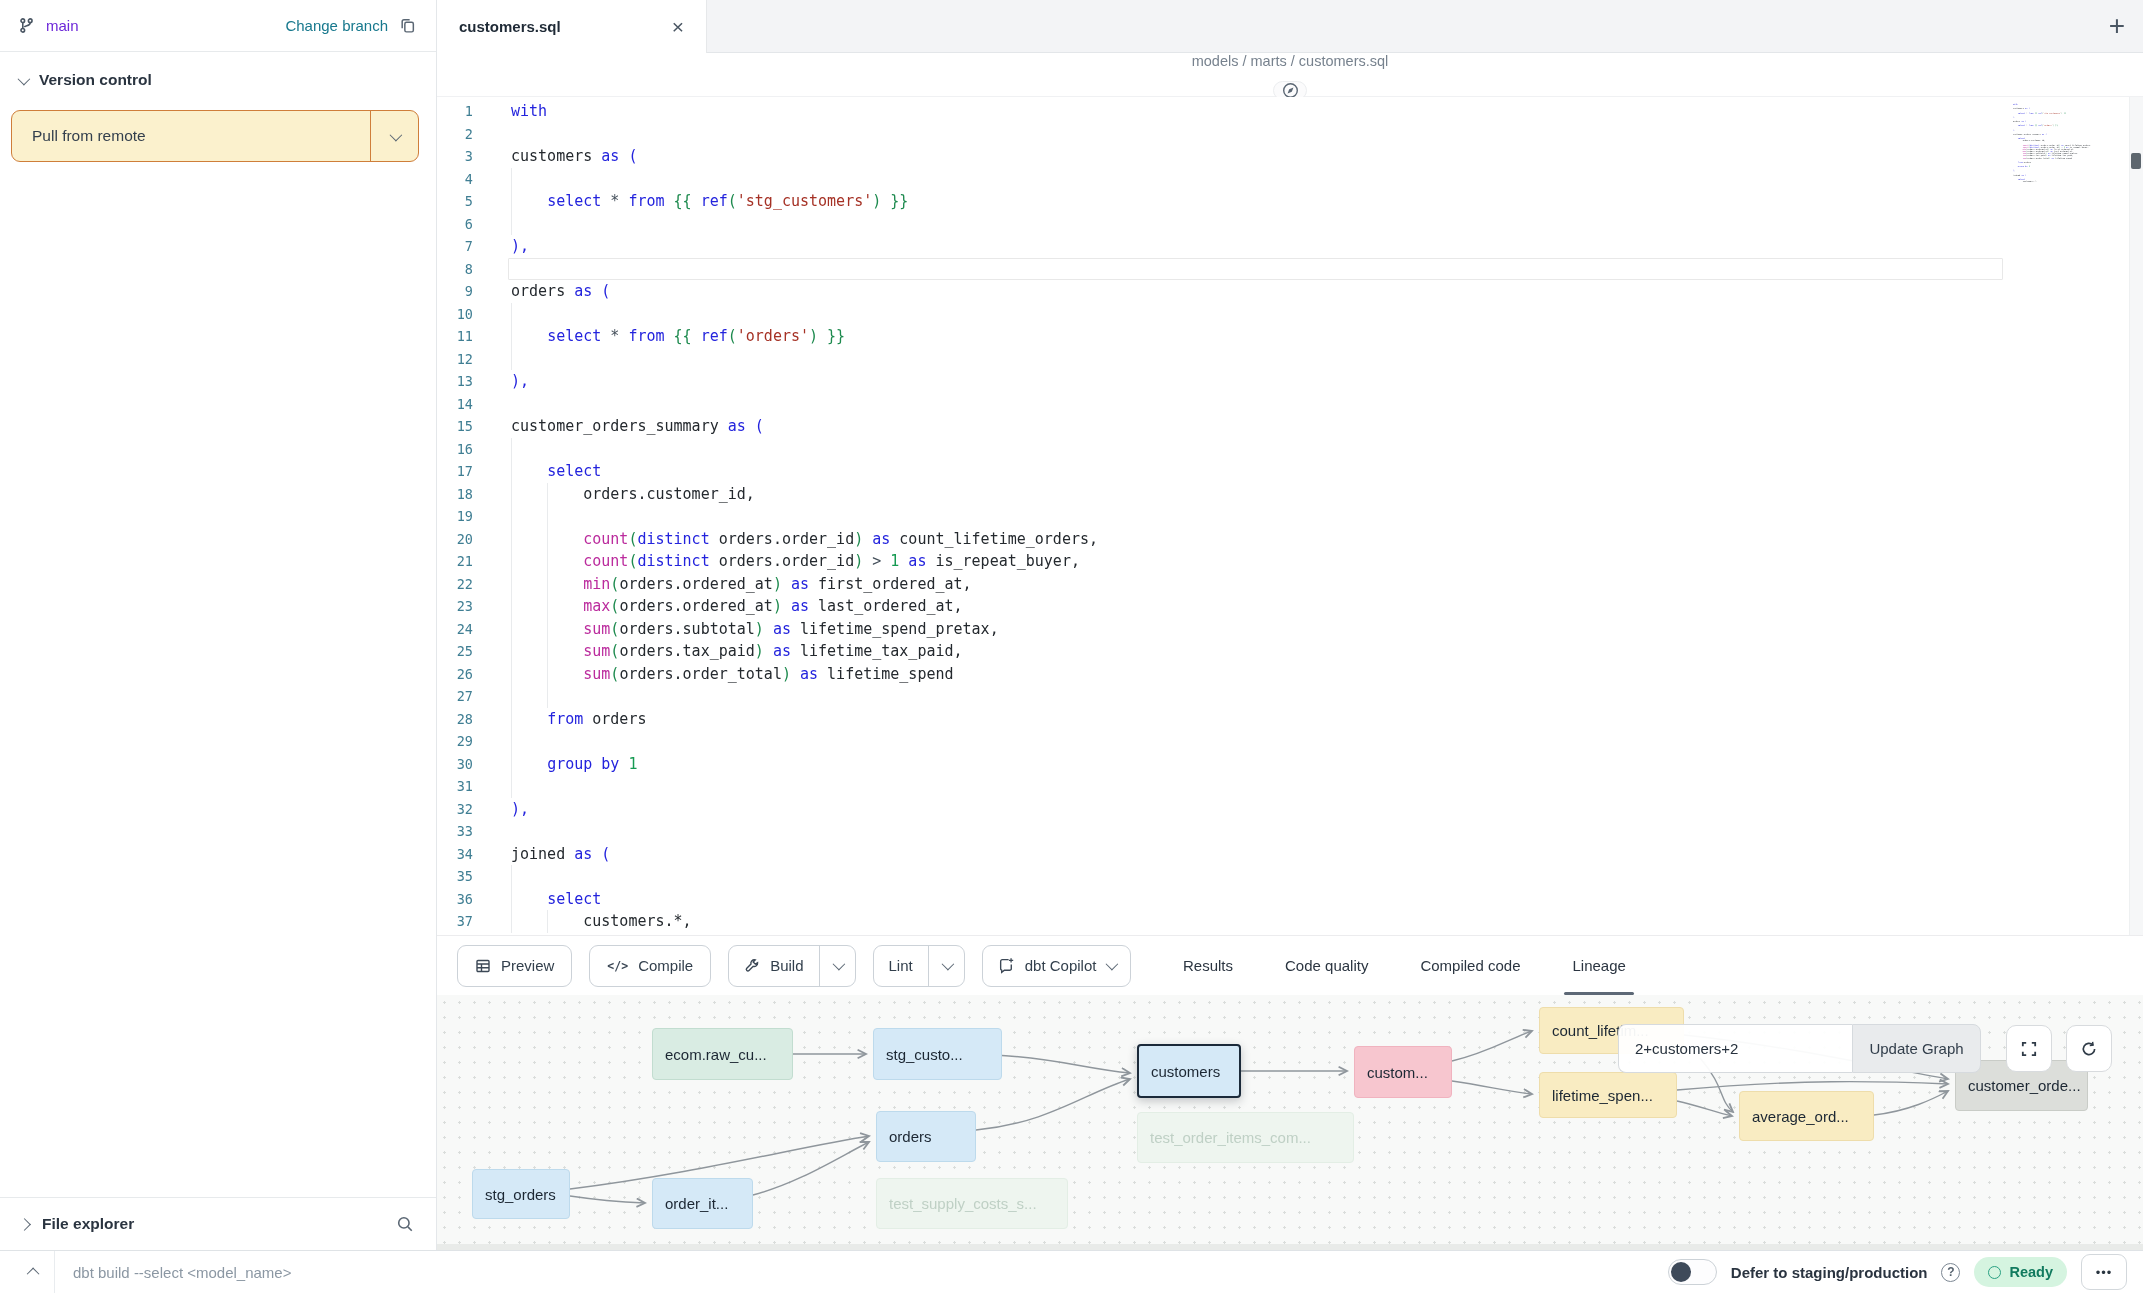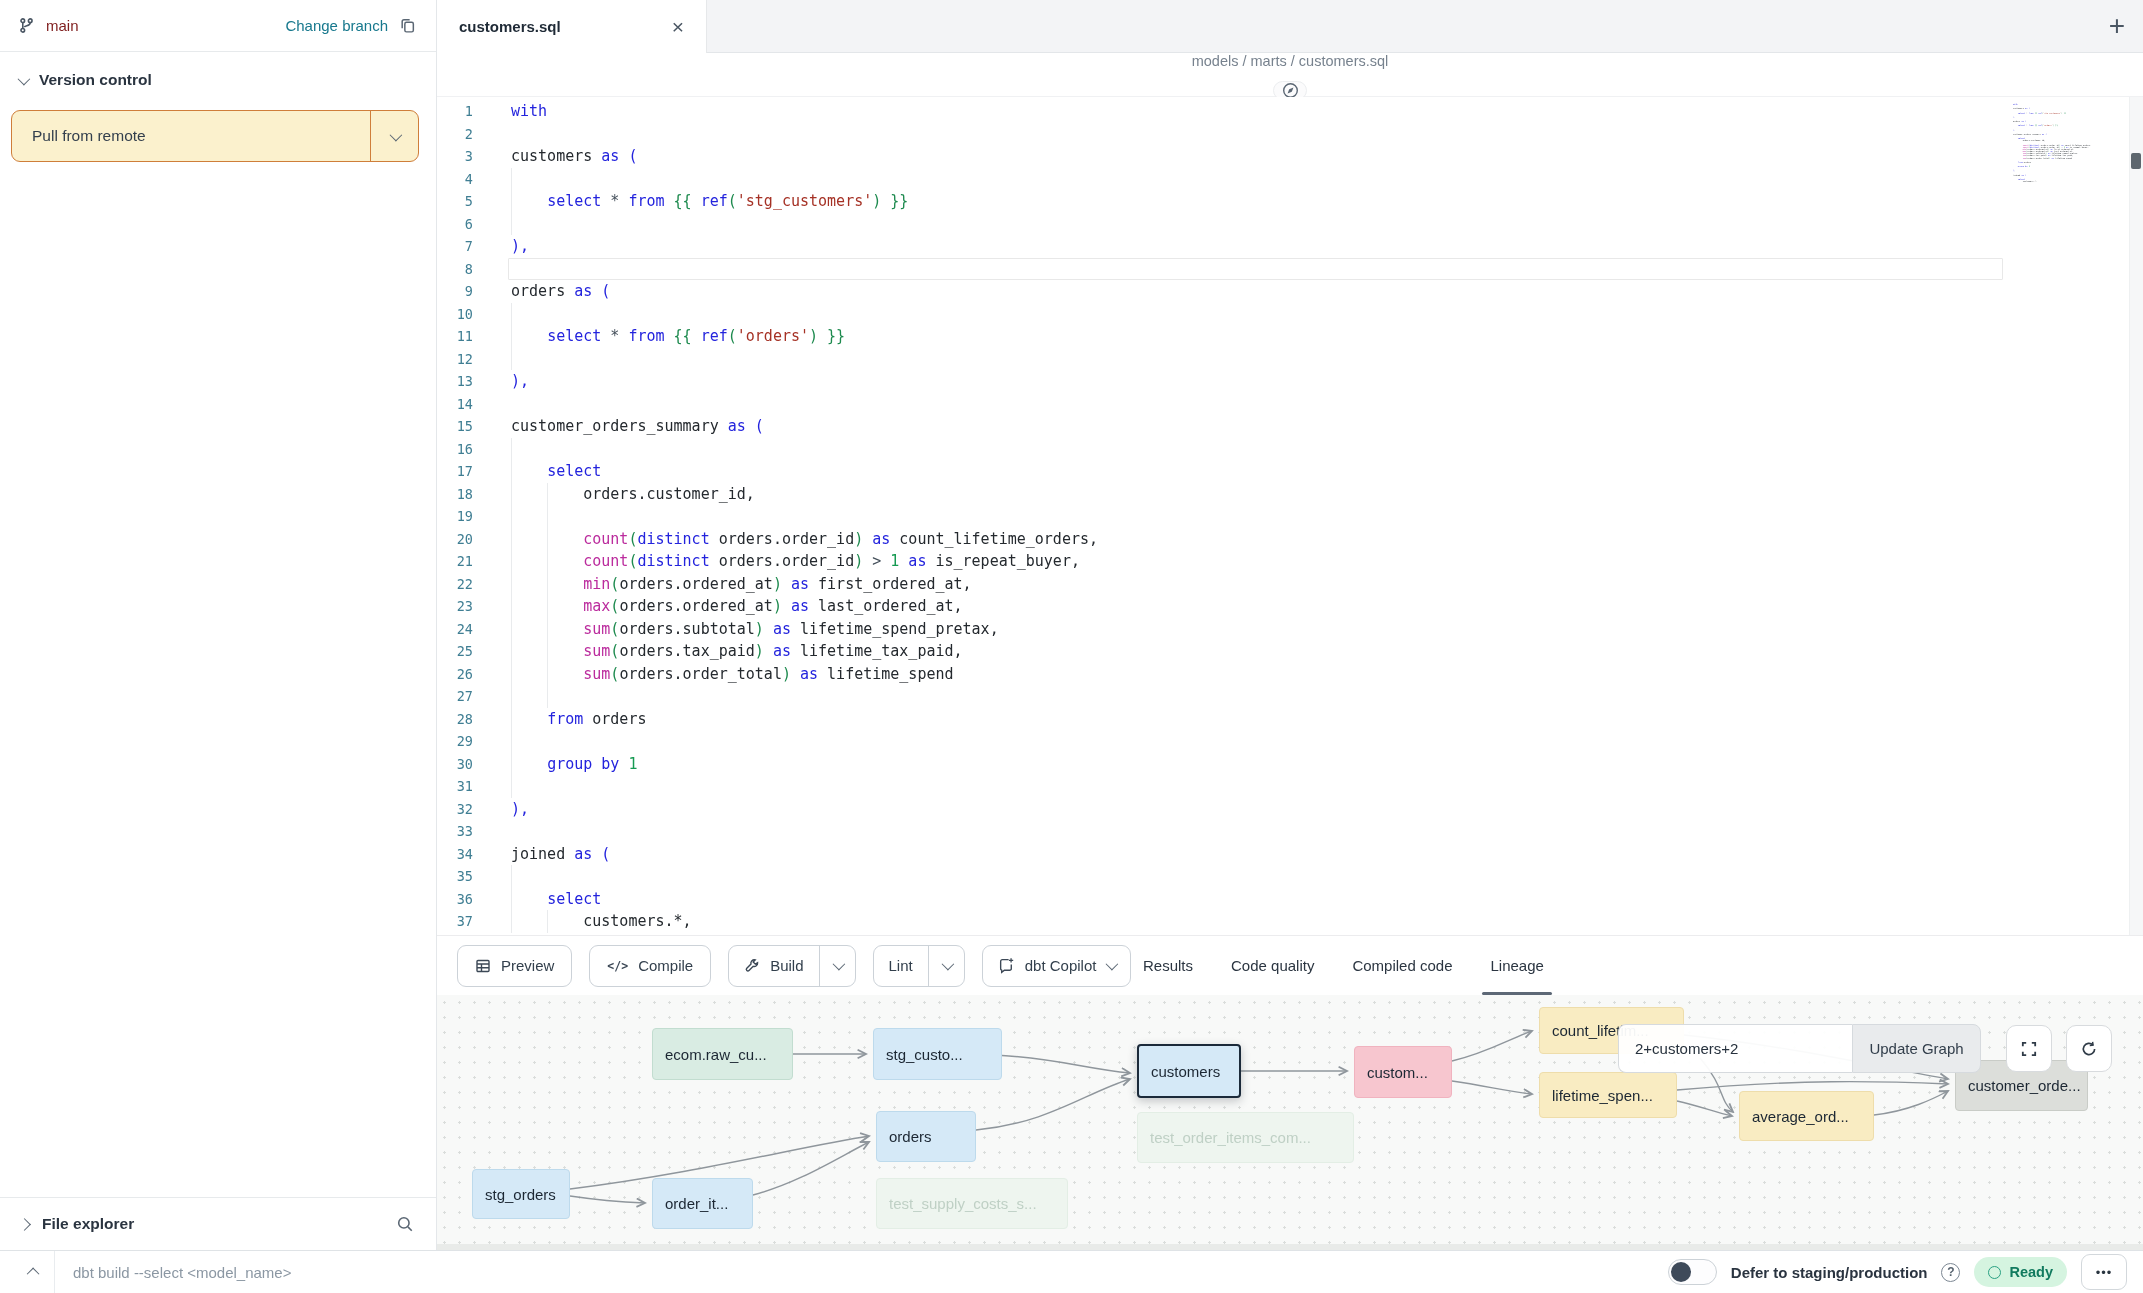--- a/index.html
+++ b/index.html
@@ -3,21 +3,21 @@
 <meta charset="utf-8">
 <style>
   * { margin:0; padding:0; box-sizing:border-box; }
   body { font-family:"Liberation Sans", sans-serif; background:#fff; }
   .app { width:2143px; height:1293px; display:flex; flex-direction:column; overflow:hidden; background:#fff; position:relative; color:#2a3540; }
   .top { flex:1; display:flex; min-height:0; }
 
   
   .sidebar { width:437px; border-right:1px solid #e4e7ea; display:flex; flex-direction:column; background:#fff; }
   .sb-header { height:52px; display:flex; align-items:center; padding:0 20px 0 18px; gap:11px; border-bottom:1px solid #e7eaec; }
-  .branch-name { font-size:15px; color:#7f1d1d; }
+  .branch-name { font-size:15px; color:#6d28d9; }
   .sb-header .spacer { flex:1; }
   .link-teal { font-size:15px; color:#17788d; cursor:pointer; }
   .vc-row { height:56px; display:flex; align-items:center; gap:12px; padding:0 18px; }
   .vc-title { font-size:15.5px; font-weight:700; color:#2a3440; }
   .pull-btn { margin:2px 17px 0 11px; height:52px; display:flex; align-items:stretch; background:#fbf1cd; border:1px solid #cf7e3a; border-radius:9px; overflow:hidden; cursor:pointer;justify-content:space-between; }
   .pull-label { flex:1; display:flex; align-items:center; padding-left:20px; font-size:15.5px; color:#333f4d; }
   .pull-chev { width:48px; display:flex; align-items:center; justify-content:center; border-left:1px solid #cf7e3a; }
   .sb-spacer { flex:1; }
   .fe-row { height:53px; display:flex; align-items:center; gap:13px; padding:0 22px 0 20px; border-top:1px solid #e7eaec; }
   .fe-title { font-size:15.5px; font-weight:700; color:#2a3440; flex:1; }
@@ -61,21 +61,21 @@
 
   
   .toolbar { height:60px; display:flex; align-items:center; padding-left:20px; gap:17px; position:relative; border-top:1px solid #ececee; background:#fff; }
   .tbtn, .tgroup { height:42px; border:1px solid #ccd2d8; border-radius:9px; background:#fff; color:#323f4c; font-size:15px; }
   .tbtn { display:inline-flex; align-items:center; gap:10px; padding:0 17px; cursor:pointer; }
   .tgroup { display:inline-flex; align-items:stretch; overflow:hidden; }
   .tseg { display:flex; align-items:center; gap:10px; padding:0 15px; cursor:pointer; }
   .tseg.cseg { border-left:1px solid #ccd2d8; padding:0 13px; }
   .tgroup.nodiv .tseg { border-left:none; }
   .code-glyph { font-family:"DejaVu Sans Mono", monospace; font-size:11.5px; font-weight:700; color:#3c4856; }
-  .panel-tabs { position:absolute; left:706px; top:0; height:100%; display:flex; align-items:center; gap:38px; }
+  .panel-tabs { position:absolute; left:746px; top:0; height:100%; display:flex; align-items:center; gap:52px; }
   .ptab { font-size:15px; color:#2b3541; height:100%; display:flex; align-items:center; position:relative; cursor:pointer; }
   .ptab.active::after { content:""; position:absolute; left:-8px; right:-8px; bottom:0; height:3px; background:#5d6876; border-radius:2px; }
 
   
   .lineage { height:249px; position:relative; background-color:#f8f9f8; background-image:radial-gradient(#dadddb 1.1px, transparent 1.1px); background-size:15px 15px; overflow:hidden; }
   .lineage svg.edges { position:absolute; left:0; top:0; z-index:1; }
   .node { position:absolute; display:flex; align-items:center; padding:0 12px; border-radius:4px; font-size:15px; color:#1c2733; border:1px solid transparent; overflow:hidden; white-space:nowrap; z-index:2; cursor:pointer; }
   .node.source { background:#d9ece3; border-color:#c2ddd0; }
   .node.model { background:#d5e9f7; border-color:#bddaec; }
   .node.model-selected { background:#d5e9f7; border:2.5px solid #1b2a3a; box-shadow:0 3px 10px rgba(30,40,50,.25); }

